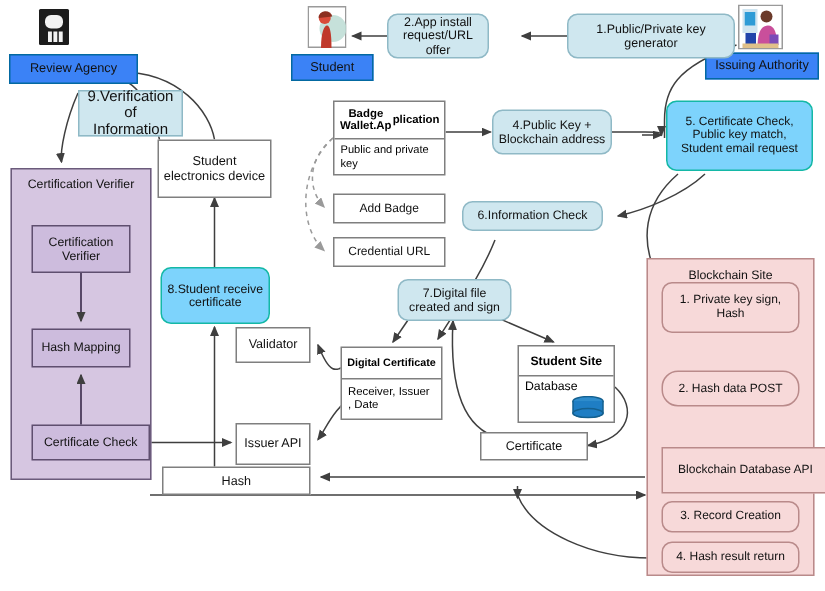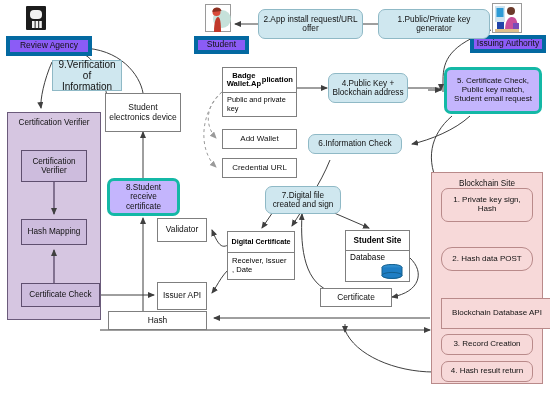--- a/index.html
+++ b/index.html
@@ -7,28 +7,28 @@
     width:550px;height:394px;
     background:#ffffff;
     font-family:"Liberation Sans","DejaVu Sans",sans-serif;
     overflow:hidden;
     position:relative;
   }
   #canvas{position:absolute;left:0;top:0;width:550px;height:394px;}
   .node{position:absolute;box-sizing:border-box;display:flex;align-items:center;
         justify-content:center;text-align:center;color:#111;line-height:1.12;}
   .rect{border:1px solid #7f7f7f;background:#ffffff;}
-  .rounded{border:3px solid #14b8a6;background:#c4b5fd;border-radius:7px;}
+  .rounded{border:1px solid #14b8a6;background:#7dd3fc;border-radius:7px;}
   .blue{background:#cfe7ef;border:1px solid #8fb9c6;}
   .blue-sq{background:#cfe7ef;border:1px solid #8fb9c6;}
   .purple-panel{background:#d6c6e1;border:1px solid #6b5b7b;}
   .purple-box{background:#cdbcdd;border:1px solid #5f4f6f;}
   .pink-panel{background:#f7d9d9;border:1px solid #b98a8a;}
   .pink-box{background:#f7d9d9;border:1px solid #b98a8a;border-radius:7px;}
-  .label-box{border:4px solid #0369a1;background:#8b5cf6;text-align:right;}
+  .label-box{border:1px solid #0369a1;background:#3b82f6;text-align:right;}
   .icon-box{position:absolute;}
   .stack{position:absolute;box-sizing:border-box;border:1px solid #7f7f7f;background:#fff;
          display:flex;flex-direction:column;}
   .stack .hdr{border-bottom:1px solid #7f7f7f;display:flex;align-items:center;
               justify-content:center;font-weight:bold;text-align:center;line-height:1.12;}
   .stack .bdy{flex:1;display:flex;align-items:center;justify-content:flex-start;
               padding:2px 4px;text-align:left;line-height:1.15;}
   svg.lines{position:absolute;left:0;top:0;width:550px;height:394px;pointer-events:none;}
   .db-cyl{position:absolute;width:22px;height:15px;}
 </style>
@@ -137,36 +137,36 @@
       <circle cx="19" cy="8" r="4" fill="#6b3a2a"></circle>
       <path d="M13 28 C13 18 16 14 20 14 C24 14 26 18 26 28 z" fill="#c94f9b"></path>
       <rect x="21" y="20" width="6" height="7" fill="#7a4bb8"></rect>
       <rect x="3" y="26" width="24" height="3" fill="#e0c08a"></rect>
     </svg>
   </div>
   <div class="node label-box" style="left:470px;top:35px;width:76px;height:18px;font-size:8.5px;">Issuing Authority</div>
 
   <div class="node rounded blue" style="left:378px;top:9px;width:112px;height:30px;font-size:8.3px;padding:0 3px;">1.Public/Private key generator</div>
 
-  <div class="node rounded blue" style="left:258px;top:9px;width:105px;height:30px;font-size:8.3px;padding:0 3px;">2.App install request/URL offer</div>
+  <div class="node rounded blue" style="left:258px;top:9px;width:68px;height:30px;font-size:8.3px;padding:0 3px;">2.App install request/URL offer</div>
 
   <div class="node blue-sq" style="left:52px;top:60px;width:70px;height:31px;font-size:10px;padding:0 12px;">9.Verification of Information</div>
 
   <div class="node rect" style="left:105px;top:93px;width:76px;height:39px;font-size:8.5px;padding:0 3px;">Student electronics device</div>
 
   <div class="stack" style="left:222px;top:67px;width:75px;height:50px;align-items:center;">
     <div class="hdr" style="height:24px;font-size:7.6px;padding:0 3px;">
       <span>Badge Wallet.Ap</span>
         <span>plication</span>
     </div>
     <div class="bdy" style="font-size:7.4px;">
       <span><span>Public and privat</span><span>e key</span></span>
     </div>
   </div>
-  <div class="node rect" style="left:222px;top:129px;width:75px;height:20px;font-size:8px;">Add Wallet</div>
+  <div class="node rect" style="left:222px;top:129px;width:75px;height:20px;font-size:8px;">Add Badge</div>
   <div class="node rect" style="left:222px;top:158px;width:75px;height:20px;font-size:8px;">Credential URL</div>
 
   <div class="node rounded blue" style="left:328px;top:73px;width:80px;height:30px;font-size:8.2px;padding:0 2px;">4.Public Key + Blockchain address</div>
 
   <div class="node rounded" style="left:444px;top:67px;width:98px;height:47px;font-size:8px;padding:0 3px;">5. Certificate Check, Public key match, Student email request</div>
 
   <div class="node rounded blue" style="left:308px;top:134px;width:94px;height:20px;font-size:8.2px;">6.Information Check</div>
 
   <div class="node purple-panel" style="left:7px;top:112px;width:94px;height:208px;align-items:flex-start;
               justify-content:center;">

